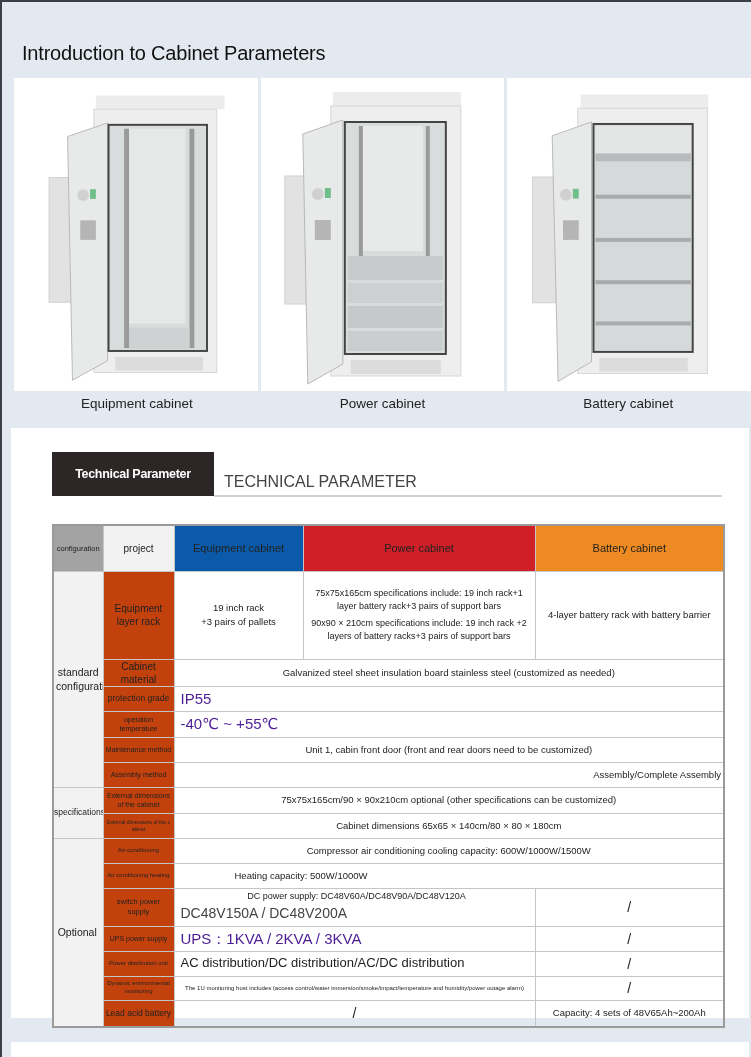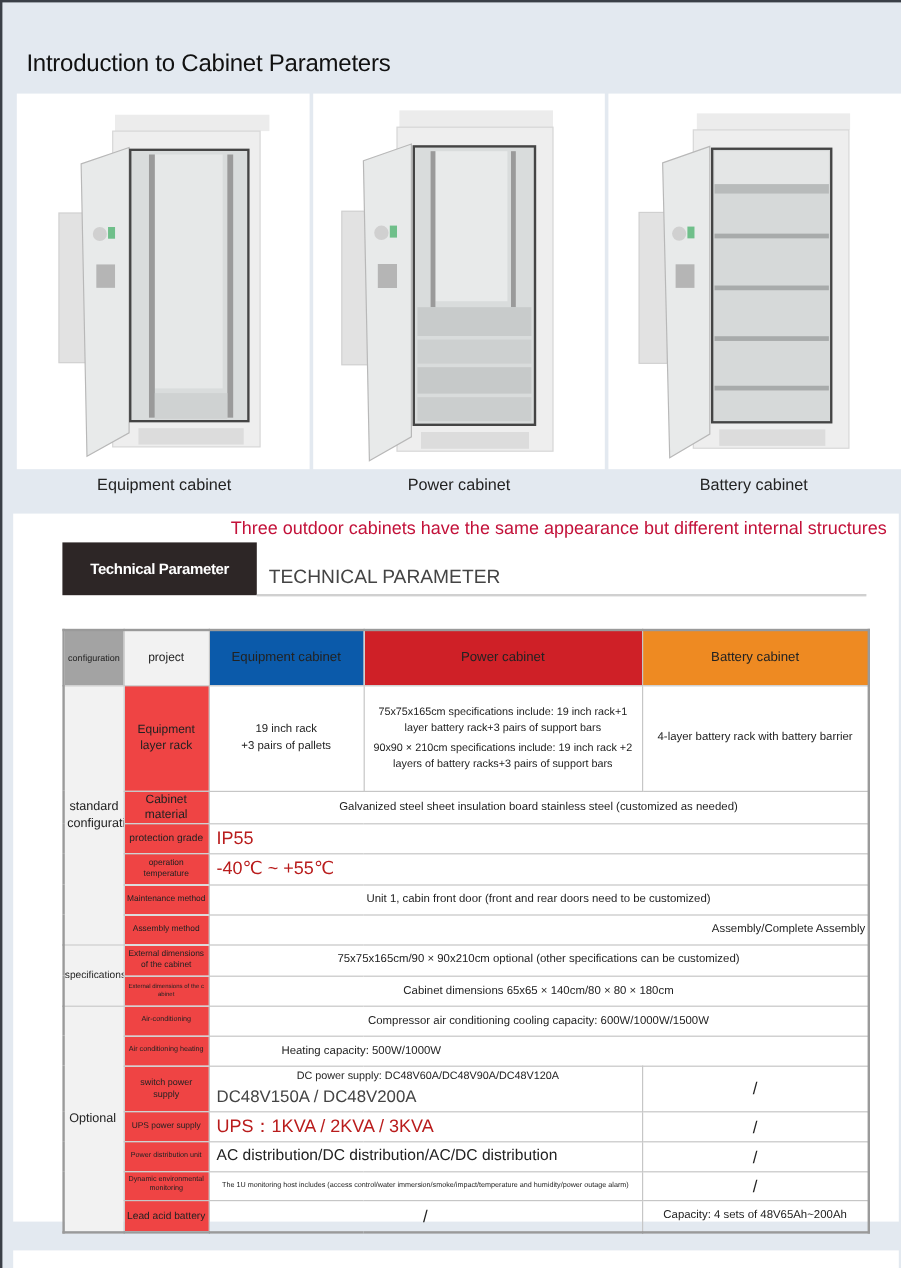--- a/index.html
+++ b/index.html
@@ -56,26 +56,26 @@
     border: 1px solid #c6c6c6; text-align: center; vertical-align: middle;
     font-weight: normal; color: #222; padding: 0 2px; overflow: hidden;
   }
   th.h-config { font-size: 7.5px; background: #a3a3a3; height: 46px; }
   th.h-project { font-size: 10px; background: #f2f2f2; }
   th.h-equip { background: #0b5aaa; color: #fff; font-weight: bold; font-size: 11px; }
   th.h-power { background: #cf2027; color: #fff; font-weight: bold; font-size: 11px; }
   th.h-battery { background: #ee8a22; color: #fff; font-weight: bold; font-size: 11px; }
   td.group { background: #f2f2f2; color: #c0283a; font-size: 10.5px; text-align: left; padding-left: 4px; line-height: 1.35; }
   td.group.center { text-align: center; padding-left: 0; }
-  td.proj { font-size: 7px; background: #ef4444; line-height: 1.3; margin-left: 34px; }
+  td.proj { font-size: 7px; background: #c2410c; line-height: 1.3; margin-left: 34px; }
   td.proj.big { font-size: 10px; }
   td.proj.mid { font-size: 8.5px; }
   td.val { font-size: 9.5px; line-height: 1.45; }
   td.val.left { text-align: left; padding-left: 6px; }
-  td.val.big { font-size: 15px; color: #b91c1c; text-align: left; padding-left: 6px; }
+  td.val.big { font-size: 15px; color: #4c1d95; text-align: left; padding-left: 6px; }
   td.val.tiny { font-size: 6px; }
   td.slash { font-size: 14px; color: #444; }
   .p-line { display: block; }
   .bottom-panel {
     position: absolute; left: 9px; top: 1040px; width: 738px; height: 20px; background: #fff;
   }
 </style>
 </head>
 <body>
 
@@ -140,21 +140,20 @@
   </div>
 </div>
 
 <div class="captions">
   <div>Equipment cabinet</div>
   <div>Power cabinet</div>
   <div>Battery cabinet</div>
 </div>
 
 <div class="panel">
-  <div class="subtitle">Three outdoor cabinets have the same appearance but different internal structures</div>
   <div class="tp-tab">Technical Parameter</div>
   <div class="tp-title">TECHNICAL PARAMETER</div>
   <div class="tp-line"></div>
 
   <table class="params">
     <colgroup>
       <col style="width:50px">
       <col style="width:71px">
       <col style="width:129px">
       <col style="width:232px">

